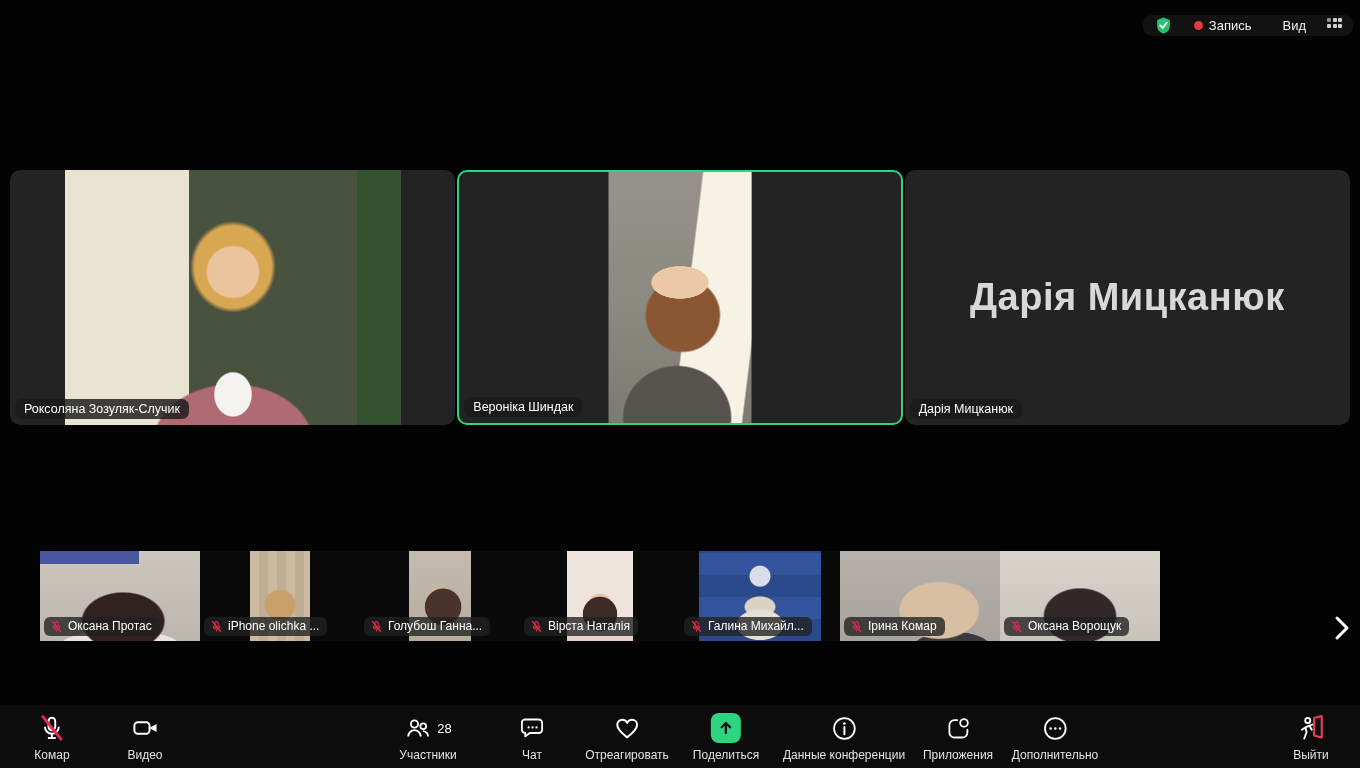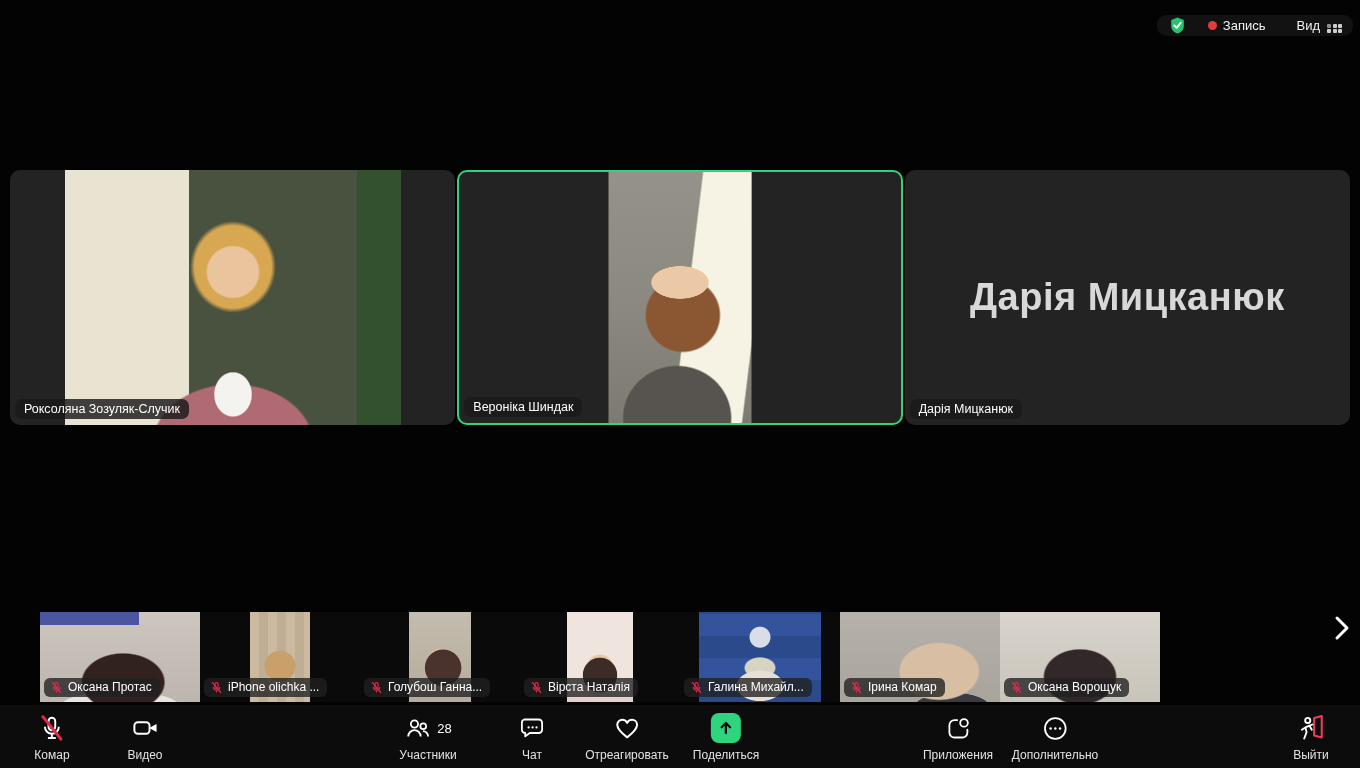--- a/index.html
+++ b/index.html
@@ -8,21 +8,21 @@
     font-family:"Liberation Sans",sans-serif;-webkit-font-smoothing:antialiased;
   }
   svg{display:block}
   
   .topbar{
     position:absolute;top:15px;right:7px;height:21px;background:#121212;
     border-radius:9px;display:flex;align-items:center;padding:0 11px;gap:9px;
   }
   .rec-dot{width:9px;height:9px;border-radius:50%;background:#e03c3c;}
   .topbar .txt{color:#f2f2f2;font-size:13px;}
-  .view-group{display:flex;align-items:flex-end;gap:7px;margin-left:22px;cursor:default;}
+  .view-group{display:flex;align-items:flex-start;gap:21px;margin-left:22px;cursor:default;}
   .rec-group{display:flex;align-items:center;gap:6px;margin-left:12px;}
   .grid-icon{display:grid;grid-template-columns:repeat(3,4px);grid-template-rows:repeat(2,4px);gap:1.5px;}
   .grid-icon i{background:#cfcfcf;border-radius:1px;}
   .grid-icon i:first-child{background:#8f8f8f;}
   
   .main-row{
     position:absolute;left:10px;top:170px;width:1340px;height:255px;
     display:grid;grid-template-columns:1fr 1fr 1fr;gap:2px;
   }
   .tile{position:relative;background:#232323;border-radius:10px;overflow:hidden;}
@@ -49,21 +49,21 @@
   .big-name{
     position:absolute;inset:0;display:flex;align-items:center;justify-content:center;
     color:#d8d8d8;font-size:38px;font-weight:700;letter-spacing:.5px;
   }
   .name-tag{
     position:absolute;left:5px;bottom:6px;background:rgba(26,26,26,.82);color:#fff;
     font-size:12.5px;padding:3px 9px;border-radius:7px;display:flex;align-items:center;
     gap:5px;white-space:nowrap;z-index:3;
   }
   
-  .filmstrip{position:absolute;left:40px;top:612px;height:90px;display:flex;}
+  .filmstrip{position:absolute;left:40px;top:551px;height:90px;display:flex;}
   .fs-tile{width:160px;height:90px;position:relative;background:#0a0a0a;overflow:hidden;}
   .fs-video{position:absolute;top:0;height:100%;}
   .fs-full{left:0;width:100%;}
   .fs-port{left:50%;transform:translateX(-50%);}
   .fs-tag{
     position:absolute;left:4px;bottom:5px;background:rgba(32,32,32,.78);color:#fff;
     font-size:12px;padding:2px 8px 3px 6px;border-radius:6px;display:flex;align-items:center;
     gap:5px;white-space:nowrap;max-width:150px;overflow:hidden;z-index:2;
   }
   .bg1{background:
@@ -317,20 +317,30 @@
     <div class="tb-icon">
       <div class="share-pill">
         <svg width="16" height="16" viewBox="0 0 16 16">
             <path d="M8 13 V4 M8 3 L3.8 7.2 M8 3 L12.2 7.2" fill="none" stroke="#0d0d0d" stroke-width="2.3" stroke-linecap="round" stroke-linejoin="round"></path>
           </svg>
       </div>
     </div>
     <span class="lbl">Поделиться</span>
   </div>
 
+  <div class="tb-item" style="left:844px">
+    <div class="tb-icon">
+      <svg width="27" height="27" viewBox="0 0 24 24">
+        <circle cx="12" cy="12" r="9.2" fill="none" stroke="#fff" stroke-width="1.6"></circle>
+        <circle cx="12" cy="7.6" r="1.15" fill="#fff"></circle>
+        <line x1="12" y1="10.6" x2="12" y2="17" stroke="#fff" stroke-width="1.8" stroke-linecap="round"></line>
+      </svg>
+    </div>
+    <span class="lbl">Данные конференции</span>
+  </div>
 
   <div class="tb-item" style="left:958px">
     <div class="tb-icon">
       <svg width="27" height="27" viewBox="0 0 24 24">
         <circle cx="17" cy="7" r="3.4" fill="none" stroke="#fff" stroke-width="1.6"></circle>
         <path d="M11 4.5 H8.5 A4.5 4.5 0 0 0 4 9 v6.5 A4.5 4.5 0 0 0 8.5 20 h7 A4.5 4.5 0 0 0 20 15.5 V13" fill="none" stroke="#fff" stroke-width="1.6" stroke-linecap="round"></path>
       </svg>
     </div>
     <span class="lbl">Приложения</span>
   </div>

